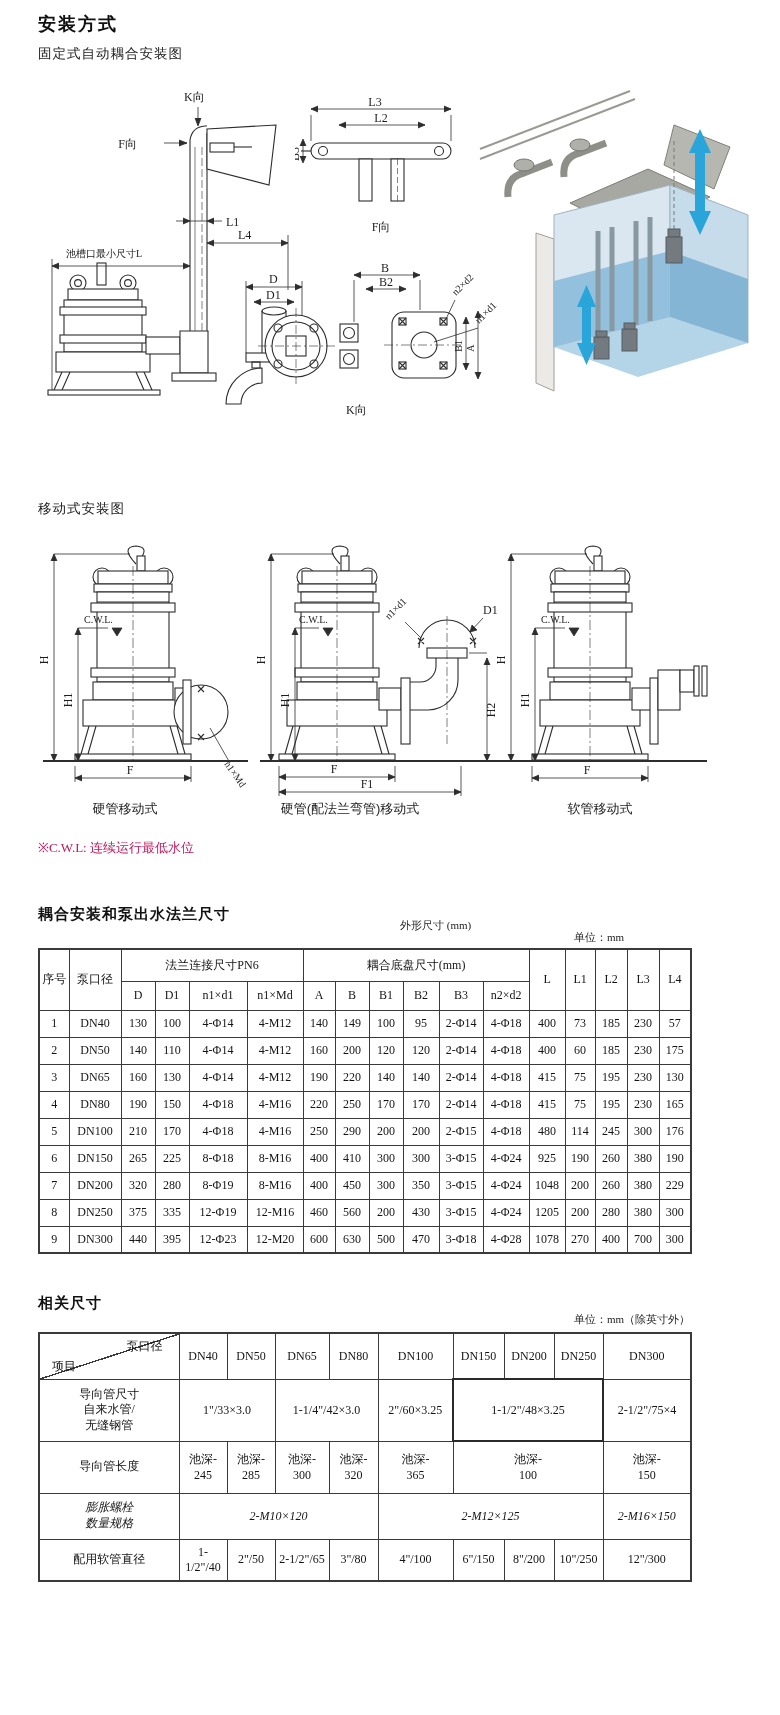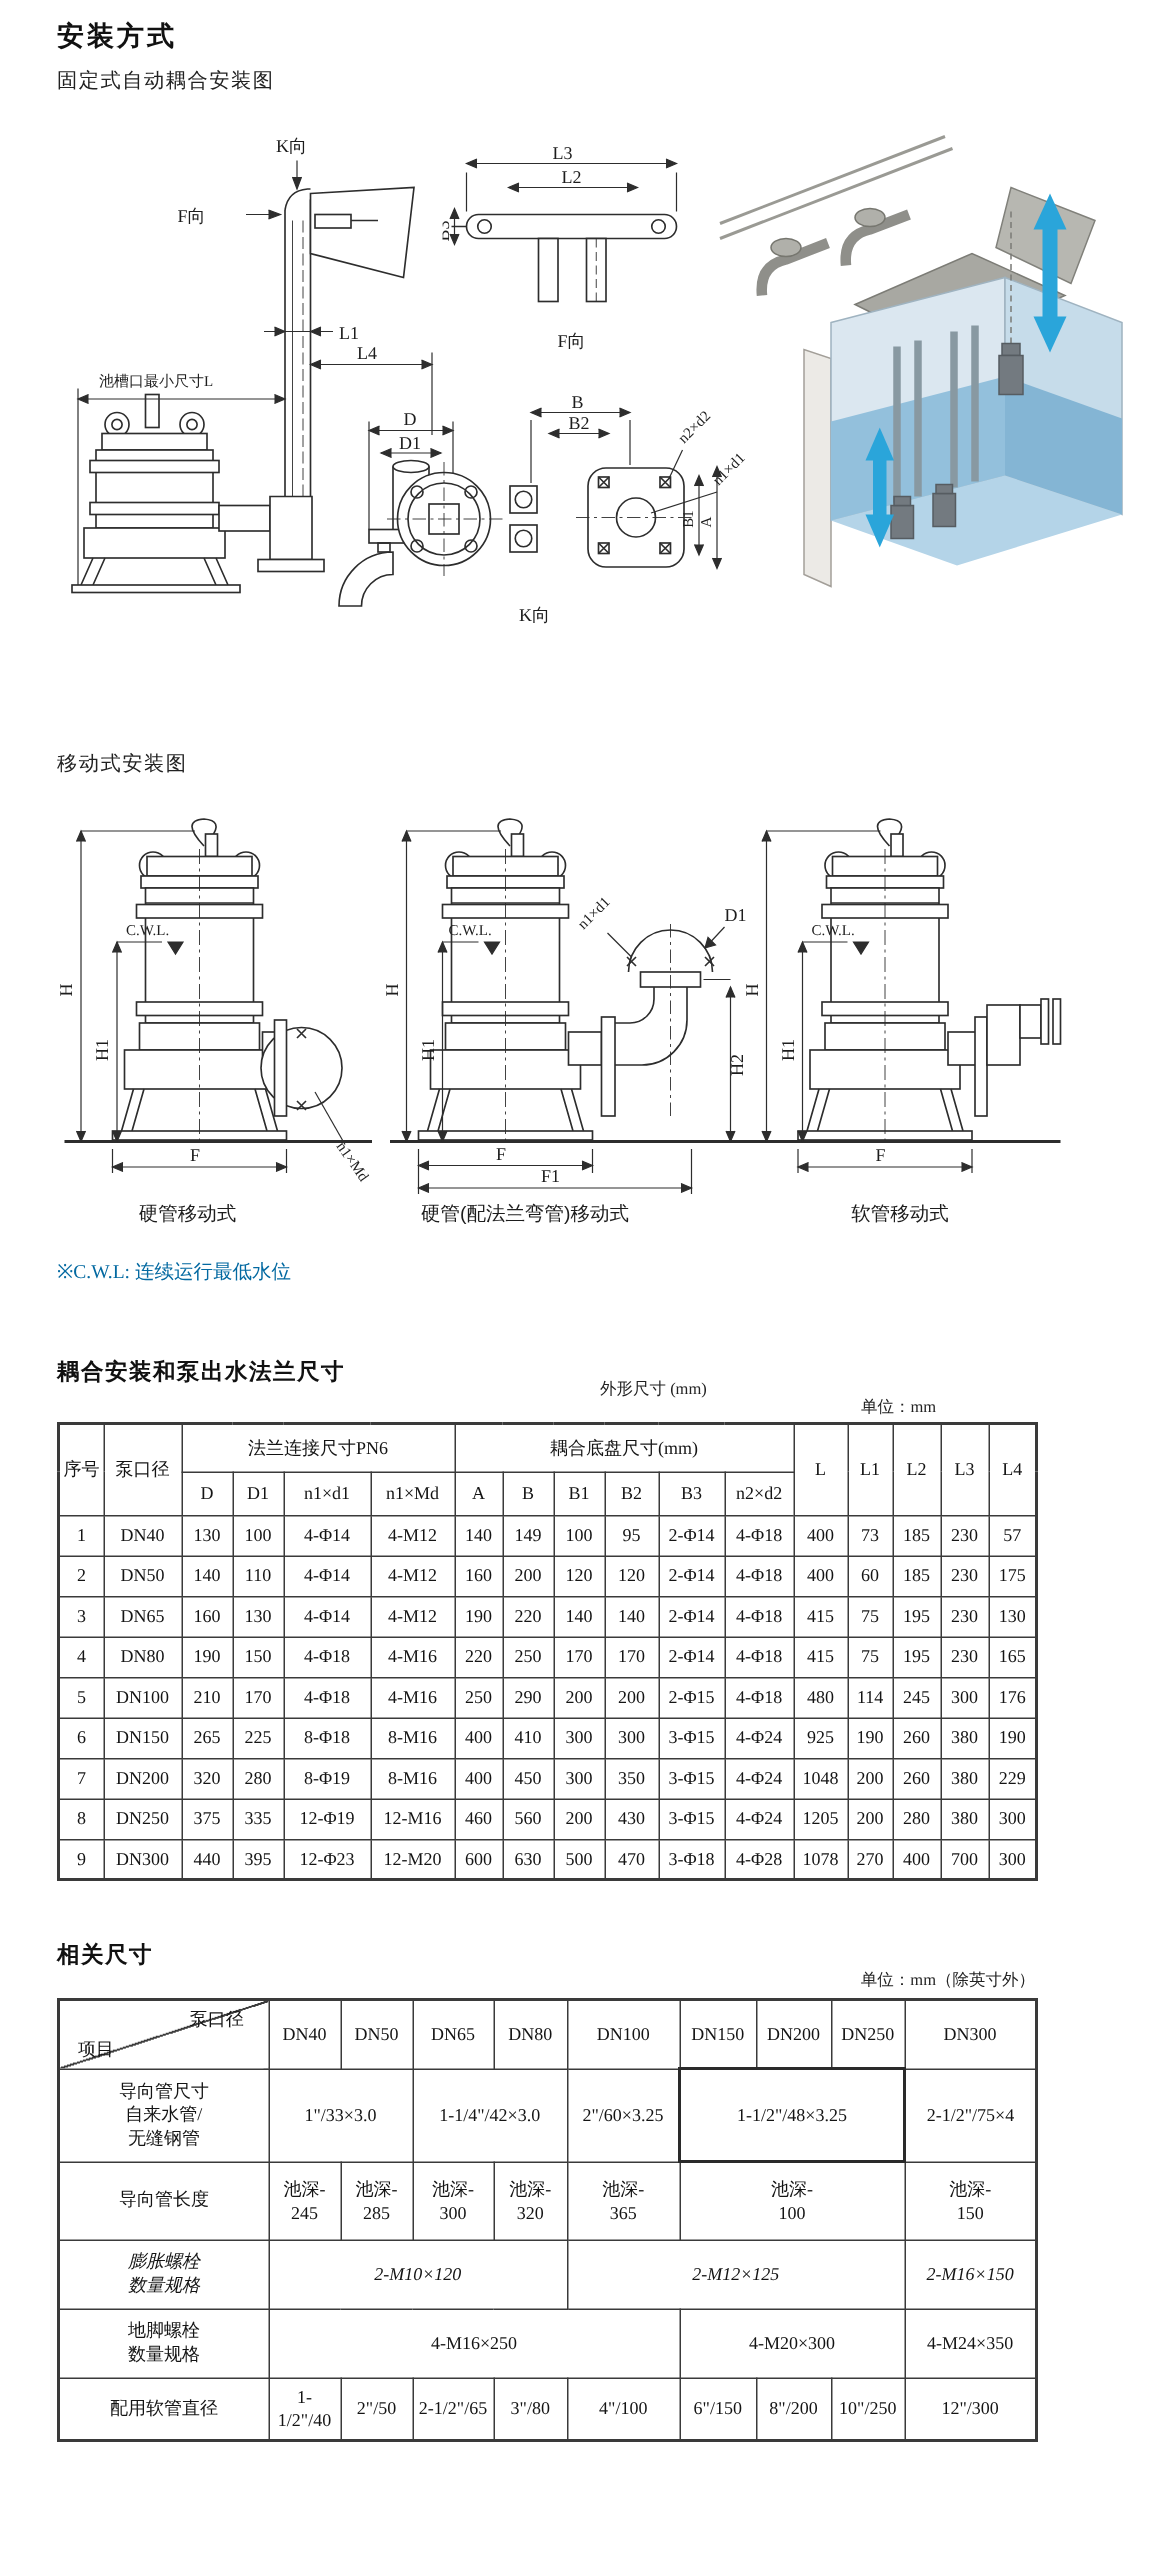--- a/index.html
+++ b/index.html
@@ -6,21 +6,21 @@
   .page{position:relative;width:780px;height:1715px;background:#fff;overflow:hidden;
         font-family:"Liberation Serif","DejaVu Serif",serif;color:#1f1f1f;}
   .abs{position:absolute;}
   
   .h-main{font-family:"Liberation Sans","DejaVu Sans",sans-serif;font-weight:bold;
           font-size:18px;letter-spacing:2px;color:#111;}
   .h-sub{font-family:"Liberation Sans","DejaVu Sans",sans-serif;font-size:13.5px;
          letter-spacing:1px;color:#222;text-align:right;}
   .h-table{font-family:"Liberation Sans","DejaVu Sans",sans-serif;font-weight:bold;
            font-size:15px;letter-spacing:1px;color:#111;}
-  .note{font-size:12.5px;color:#0369a1;}
+  .note{font-size:12.5px;color:#be185d;}
   .small-lab{font-size:11px;color:#222;}
   .caption{font-family:"Liberation Sans","DejaVu Sans",sans-serif;font-size:13px;color:#1d1d1d;text-align:center;}
   
   table{border-collapse:collapse;table-layout:fixed;background:#fff;}
   #table1,#table2{position:absolute;left:38px;}
   #table1{top:948px;width:652px;border:2px solid #3a3a3a;}
   #table2{top:1332px;width:652px;border:2px solid #3a3a3a;}
   #table1 th,#table1 td,#table2 th,#table2 td{
       border:1px solid #3a3a3a;text-align:center;vertical-align:middle;
       font-weight:normal;font-size:12px;padding:0 1px;color:#141414;}
@@ -656,27 +656,20 @@
           <td colspan="1" style="white-space: pre-line;">池深-
 150</td>
         </tr>
         <tr style="height: 46px; font-style: italic;">
           <th class="rowlabel">膨胀螺栓
 数量规格</th>
           <td colspan="4" style="white-space: pre-line;">2-M10×120</td>
           <td colspan="4" style="white-space: pre-line;">2-M12×125</td>
           <td colspan="1" style="white-space: pre-line; margin-left: 20px;">2-M16×150</td>
         </tr>
-        <tr style="height: 46px;">
-          <th class="rowlabel">地脚螺栓
-数量规格</th>
-          <td colspan="5" style="white-space: pre-line;">4-M16×250</td>
-          <td colspan="3" style="white-space: pre-line;">4-M20×300</td>
-          <td colspan="1" style="white-space: pre-line;">4-M24×350</td>
-        </tr>
         <tr style="height: 42px;">
           <th class="rowlabel">配用软管直径</th>
           <td colspan="1" style="white-space: pre-line;">1-1/2"/40</td>
           <td colspan="1" style="white-space: pre-line;">2"/50</td>
           <td colspan="1" style="white-space: pre-line;">2-1/2"/65</td>
           <td colspan="1" style="white-space: pre-line;">3"/80</td>
           <td colspan="1" style="white-space: pre-line;">4"/100</td>
           <td colspan="1" style="white-space: pre-line;">6"/150</td>
           <td colspan="1" style="white-space: pre-line;">8"/200</td>
           <td colspan="1" style="white-space: pre-line;">10"/250</td>

